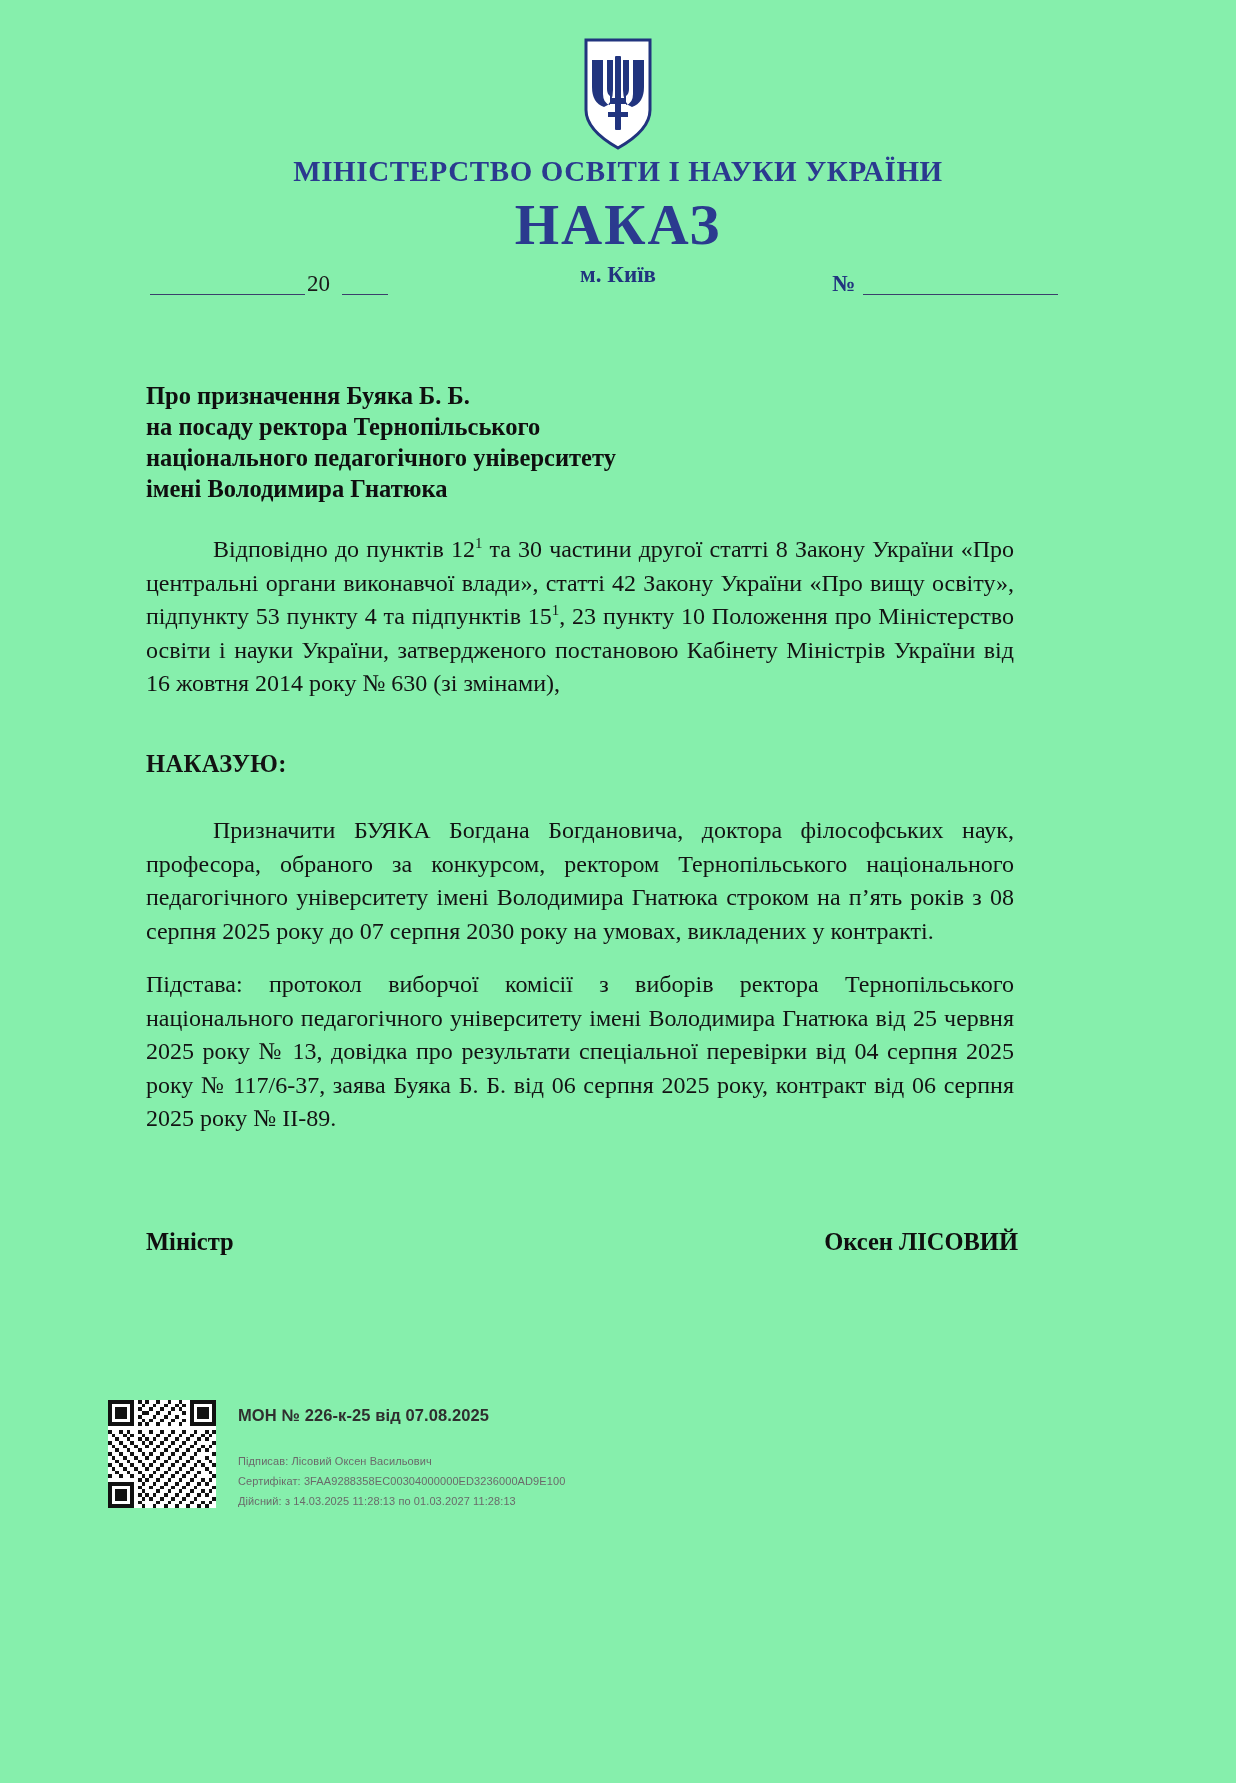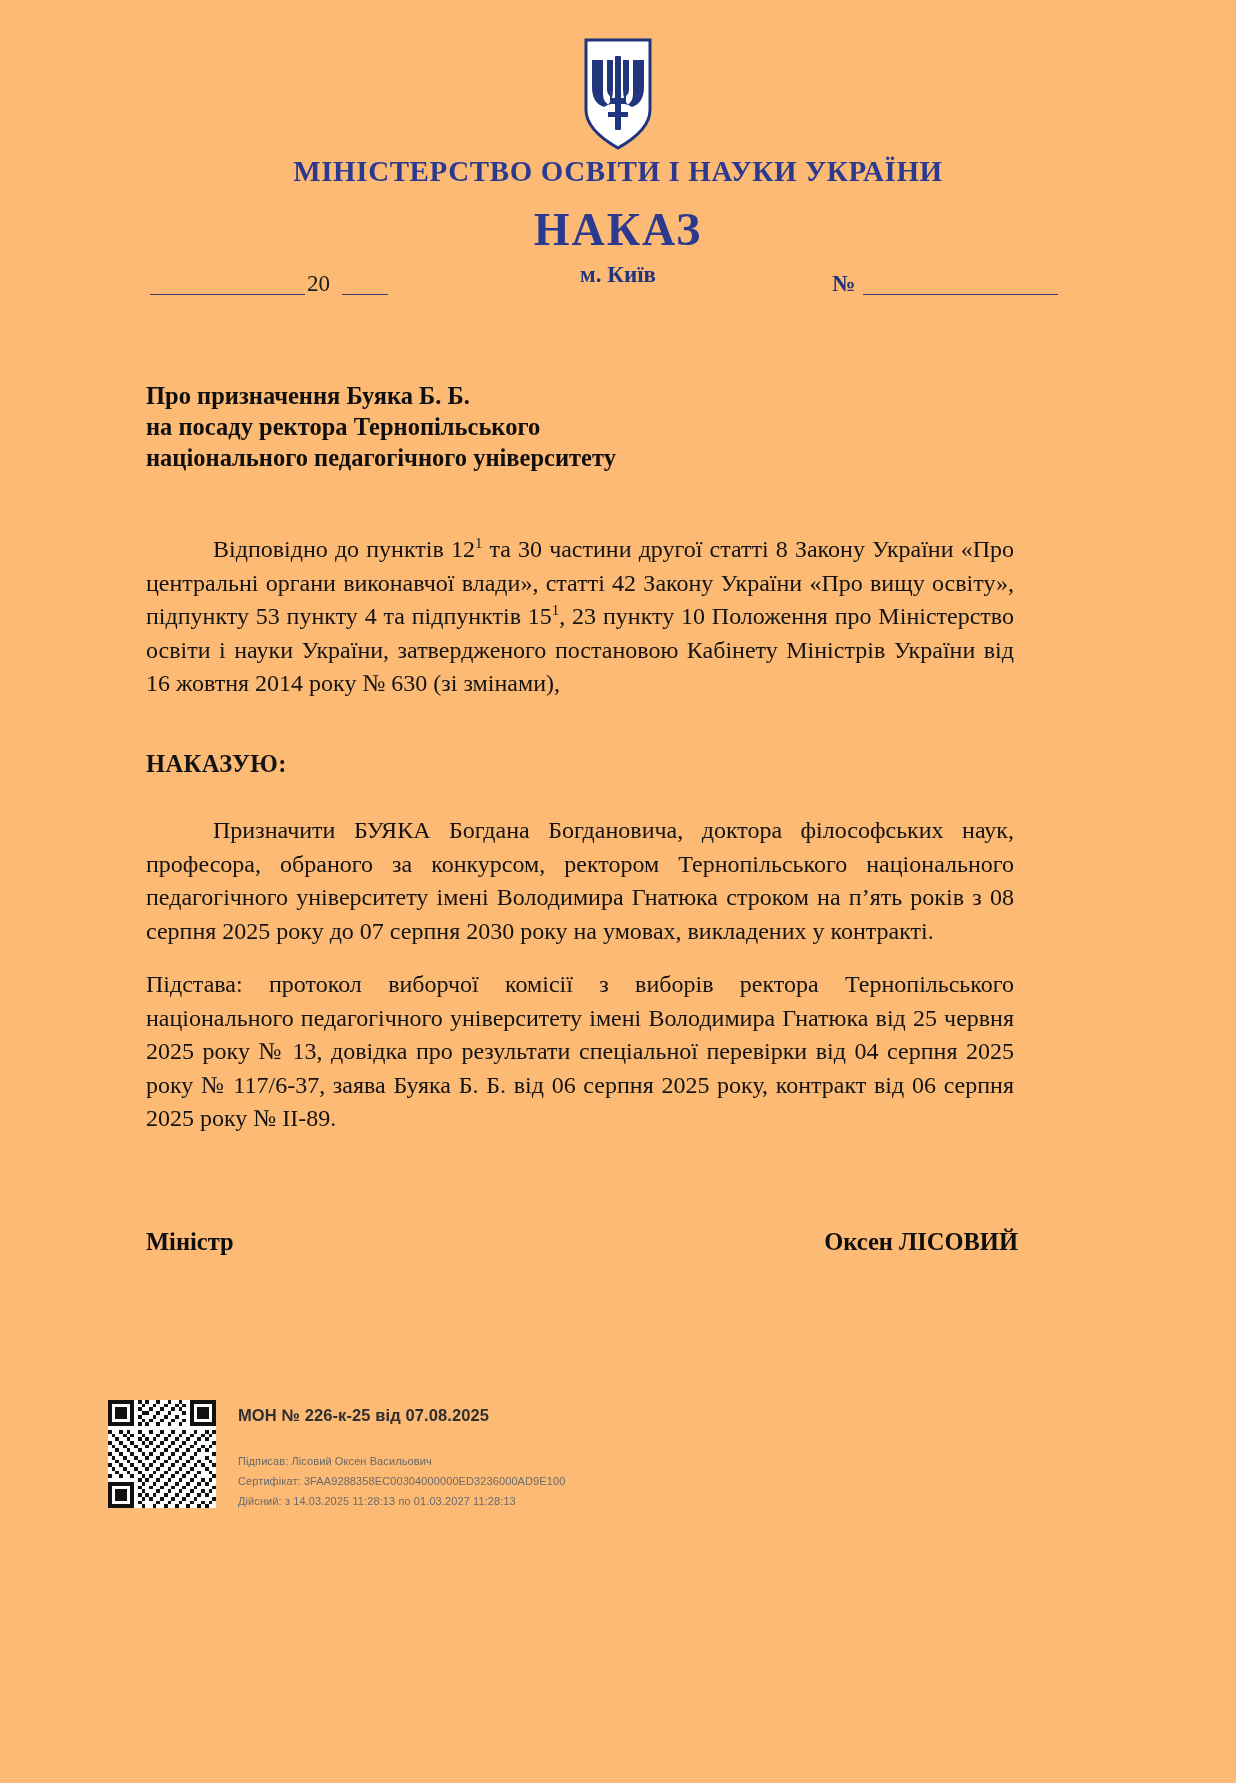--- a/index.html
+++ b/index.html
@@ -4,21 +4,21 @@
 <style>
   html, body {
     margin: 0;
     padding: 0;
     background: #ffffff;
   }
   .page {
     position: relative;
     width: 1236px;
     height: 1783px;
-    background: #fdba74;
+    background: #86efac;
     font-family: "Liberation Serif", "DejaVu Serif", serif;
     color: #141414;
     overflow: hidden;
   }
 
   
   .emblem-wrap {
     position: absolute;
     top: 38px;
     left: 0;
@@ -36,28 +36,28 @@
     width: 1236px;
     text-align: center;
     color: #2b3a8f;
     font-family: "Liberation Serif", "DejaVu Serif", serif;
     font-weight: bold;
     font-size: 29px;
     letter-spacing: 0.6px;
   }
   .nakaz {
     position: absolute;
-    top: 203px;
+    top: 192px;
     left: 0;
     width: 1236px;
     text-align: center;
     color: #2b3a8f;
     font-family: "Liberation Serif", "DejaVu Serif", serif;
     font-weight: bold;
-    font-size: 46px;
+    font-size: 57px;
     letter-spacing: 2px;
   }
   .city {
     position: absolute;
     top: 262px;
     left: 0;
     width: 1236px;
     text-align: center;
     color: #21347e;
     font-weight: bold;
@@ -227,20 +227,21 @@
 
   <div class="numline">
     <span class="num-sym">№</span>
     <span class="rule rule-c"></span>
   </div>
 
   <div class="subject">
     <div>Про призначення Буяка Б. Б.</div>
     <div>на посаду ректора Тернопільського</div>
     <div>національного педагогічного університету</div>
+    <div>імені Володимира Гнатюка</div>
   </div>
 
   <div class="body">
 
     <p class="para indent"><span>Відповідно до пунктів 12</span><sup>1</sup><span> та 30 частини другої статті 8 Закону України «Про центральні органи виконавчої влади», статті 42 Закону України «Про вищу освіту», підпункту 53 пункту 4 та підпунктів 15</span><sup>1</sup><span>, 23 пункту 10 Положення про Міністерство освіти і науки України, затвердженого постановою Кабінету Міністрів України від 16 жовтня 2014 року № 630 (зі змінами),</span></p>
 
     <div class="order-word">НАКАЗУЮ:</div>
 
     <p class="para indent">Призначити БУЯКА Богдана Богдановича, доктора філософських наук, професора, обраного за конкурсом, ректором Тернопільського національного педагогічного університету імені Володимира Гнатюка строком на п’ять років з 08 серпня 2025 року до 07 серпня 2030 року на умовах, викладених у контракті.</p>
 

